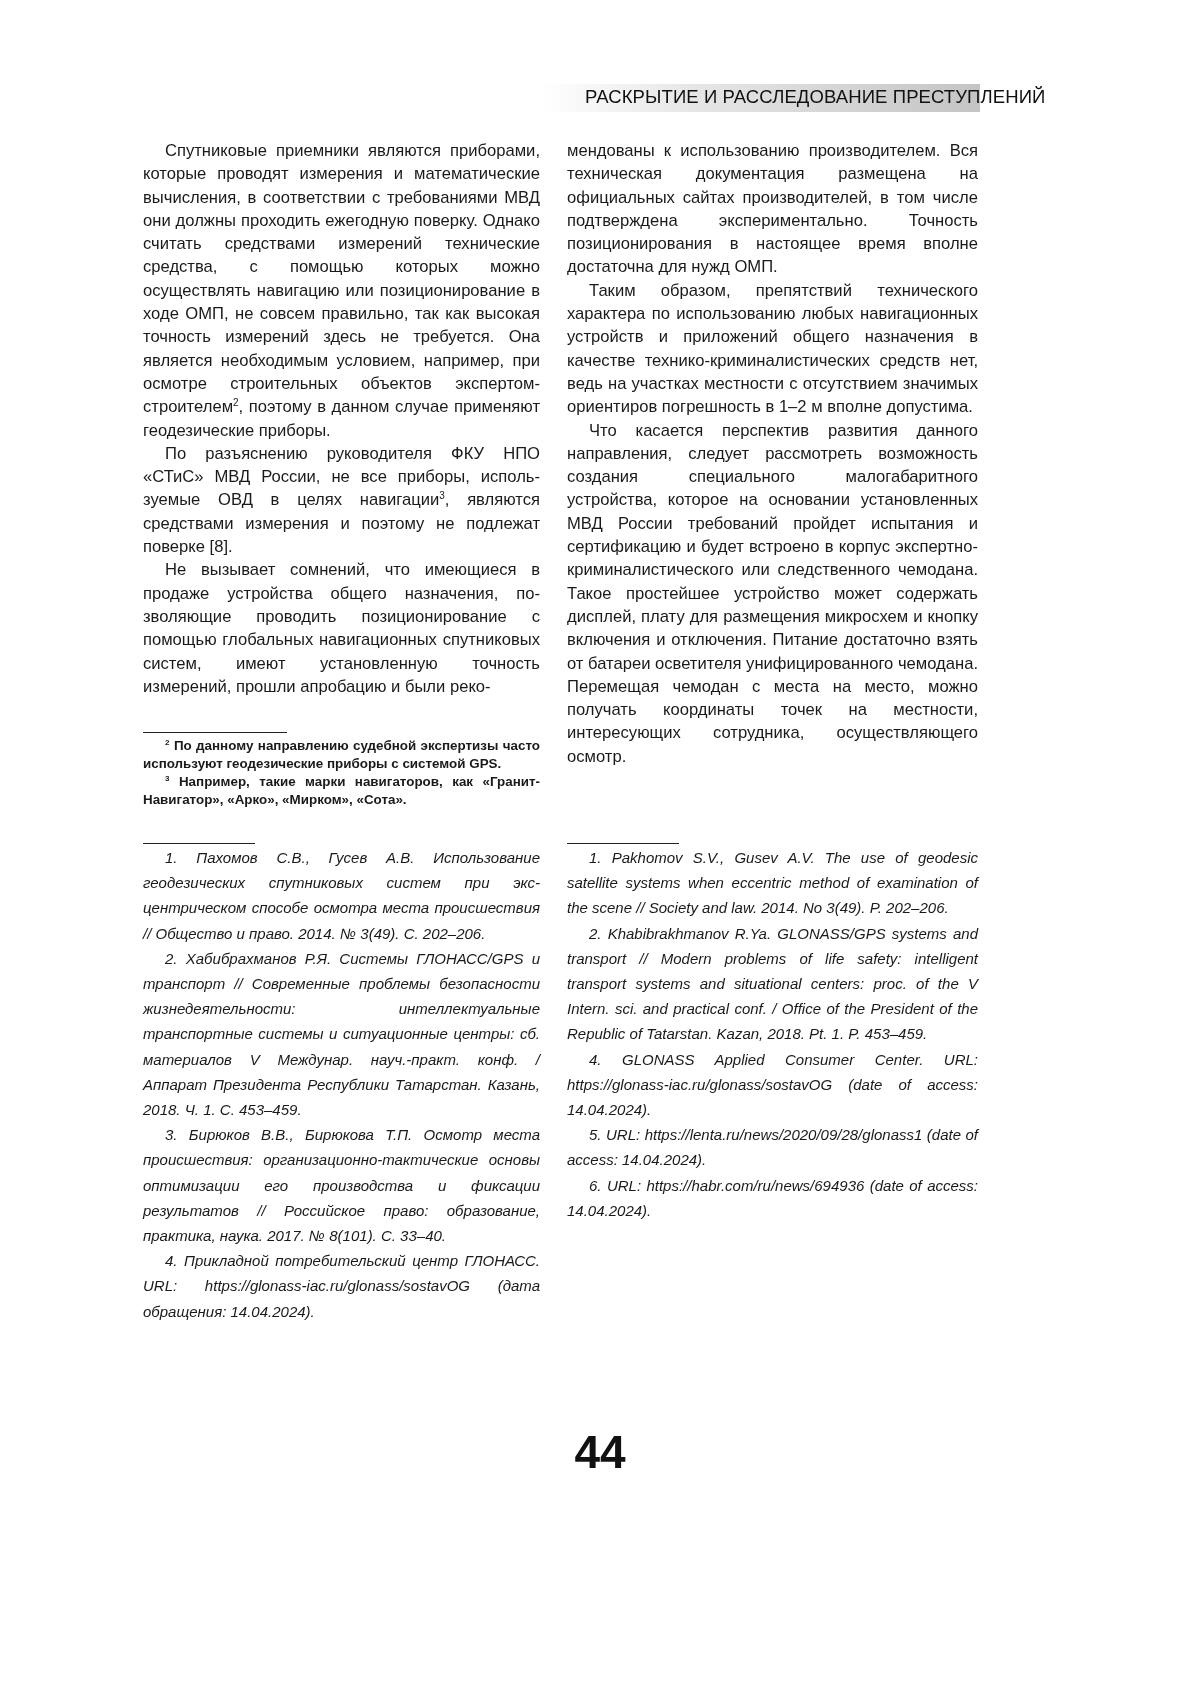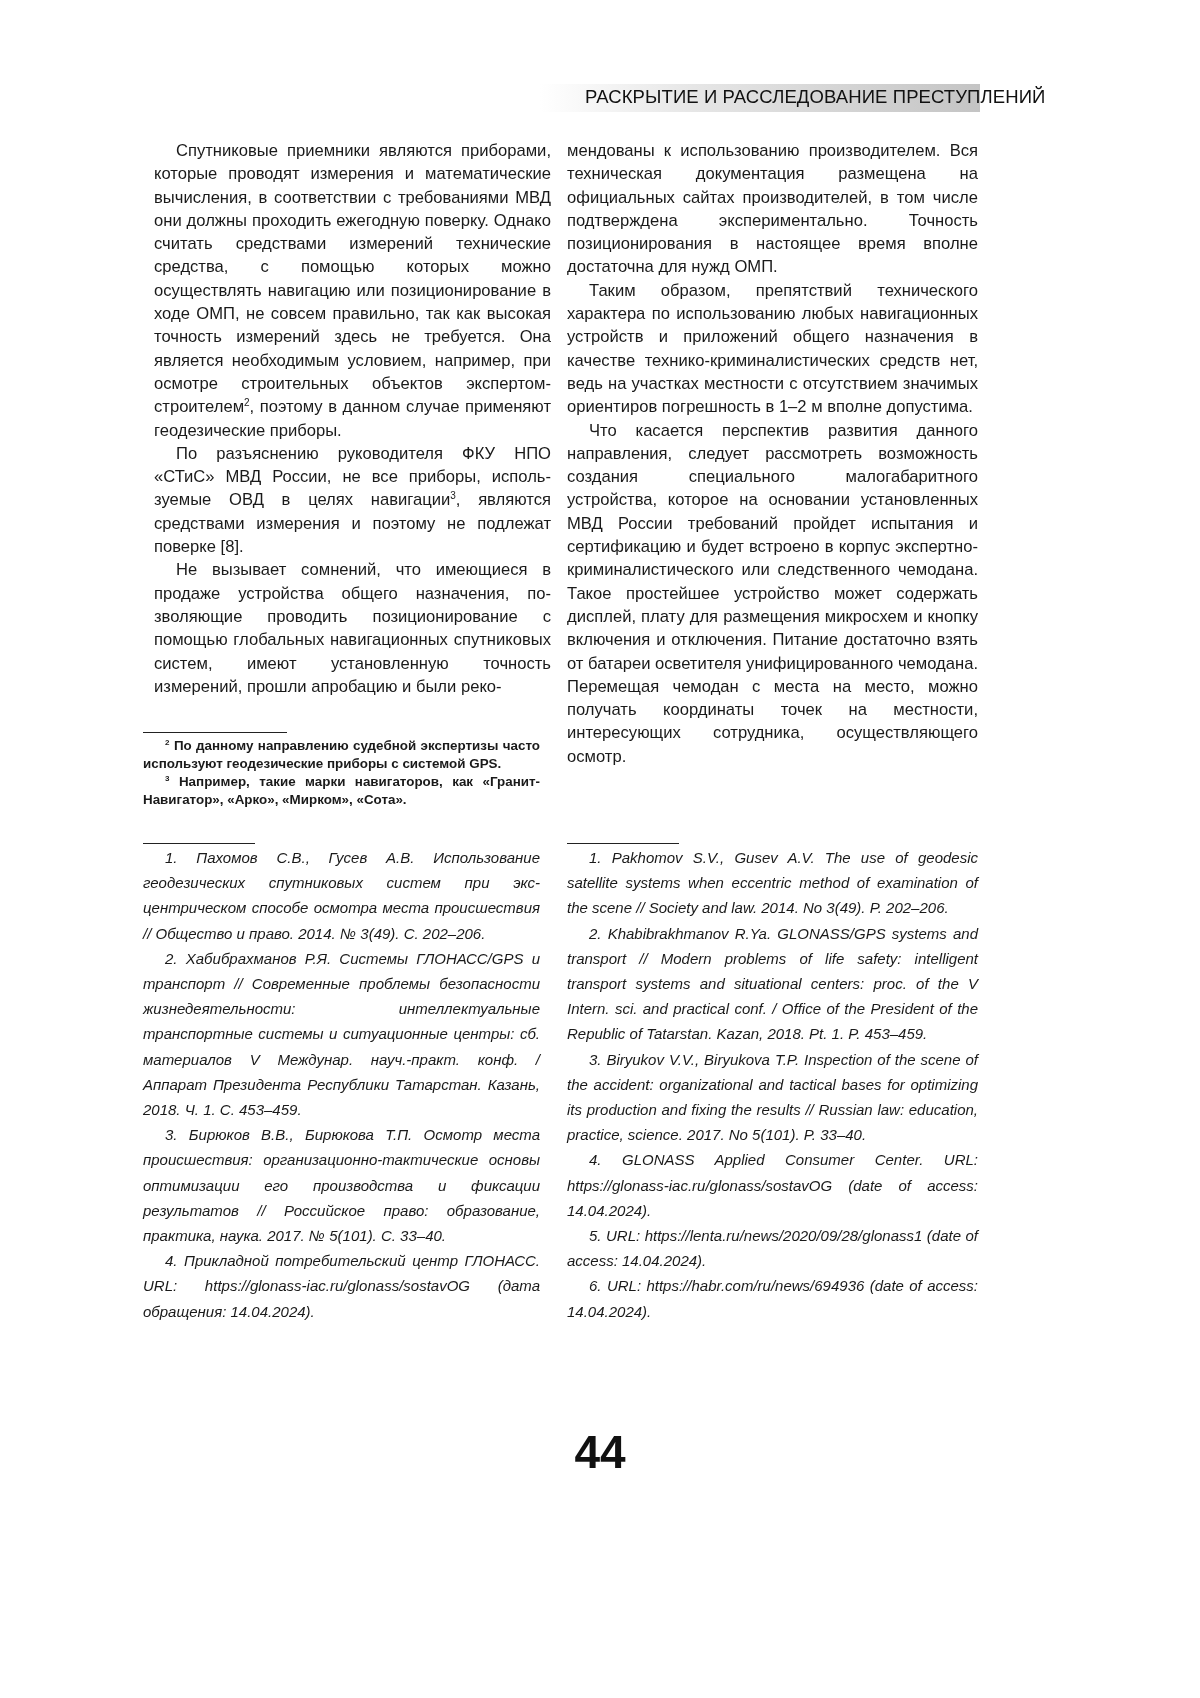--- a/index.html
+++ b/index.html
@@ -5,21 +5,21 @@
   html, body { margin: 0; padding: 0; background: #ffffff; }
   body { width: 1200px; height: 1698px; position: relative; overflow: hidden;
          font-family: "Liberation Sans", sans-serif; color: #1a1a1a; }
   .header-bar { position: absolute; top: 84px; left: 540px; width: 440px; height: 28px;
                 background: linear-gradient(to right, #ffffff 0%, #e6e6e6 35%, #c4c4c4 100%); }
   .header-title { position: absolute; top: 86px; left: 557px; font-size: 18.5px;
                   letter-spacing: 0.1px; color: #111; white-space: nowrap; margin-left: 28px; }
   .col { position: absolute; width: 397px; font-size: 16.6px; line-height: 23.3px;
          text-align: justify; hyphens: manual; }
   .col p { margin: 0; text-indent: 22px; }
-  .col-left { left: 154px; top: 139px; }
+  .col-left { left: 143px; top: 139px; }
   .col-right { left: 617px; top: 139px; width: 362px; }
   sup { font-size: 10px; line-height: 0; vertical-align: 6px; }
   .fn-rule { position: absolute; left: 143px; top: 795px; width: 144px; height: 1px; background: #222; }
   .footnotes { position: absolute; left: 143px; top: 800px; width: 397px; font-size: 13.4px;
                line-height: 18px; text-align: justify; font-weight: bold; }
   .footnotes p { margin: 0; text-indent: 22px; }
   .footnotes sup { font-size: 8px; vertical-align: 5px; }
   .ref-rule { position: absolute; top: 917px; width: 112px; height: 1px; background: #222; }
   .refs { position: absolute; top: 920px; font-size: 15px; line-height: 25.2px;
           font-style: italic; text-align: justify; }
@@ -50,27 +50,26 @@
 <div class="fn-rule" style="top:732px;"></div>
 <div class="footnotes" style="top:737px;">
   <p><sup>2</sup> <span>По данному направлению судебной экспертизы часто используют геодезические приборы с системой GPS.</span></p>
   <p><sup>3</sup> <span>Например, такие марки навигаторов, как «Гранит-Навигатор», «Арко», «Мирком», «Сота».</span></p>
 </div>
 
 <div class="ref-rule" style="left:143px;top:843px;"></div>
 <div class="refs refs-left" style="top:845px;">
   <p>1. Пахомов С.В., Гусев А.В. Использование геодезических спутниковых систем при экс­центрическом способе осмотра места проис­шествия // Общество и право. 2014. № 3(49). С. 202–206.</p>
   <p>2. Хабибрахманов Р.Я. Системы ГЛОНАСС/GPS и транспорт // Современные пробле­мы безопасности жизнедеятельности: ин­теллектуальные транспортные системы и ситуационные центры: сб. материалов V Междунар. науч.-практ. конф. / Аппарат Президента Республики Татарстан. Казань, 2018. Ч. 1. С. 453–459.</p>
-  <p>3. Бирюков В.В., Бирюкова Т.П. Осмотр места происшествия: организационно-так­тические основы оптимизации его производ­ства и фиксации результатов // Российское право: образование, практика, наука. 2017. № 5(101). С. 33–40.</p>
+  <p>3. Бирюков В.В., Бирюкова Т.П. Осмотр места происшествия: организационно-так­тические основы оптимизации его производ­ства и фиксации результатов // Российское право: образование, практика, наука. 2017. № 8(101). С. 33–40.</p>
   <p>4. Прикладной потребительский центр ГЛОНАСС. URL: https://glonass-iac.ru/glonass/sostavOG (дата обращения: 14.04.2024).</p>
 </div>
 
 <div class="ref-rule" style="left:567px;top:843px;"></div>
 <div class="refs refs-right" style="left:567px;width:411px;top:845px;">
   <p>1. Pakhomov S.V., Gusev A.V. The use of geodesic satellite systems when eccentric method of examination of the scene // Society and law. 2014. No 3(49). P. 202–206.</p>
   <p>2. Khabibrakhmanov R.Ya. GLONASS/GPS systems and transport // Modern problems of life safety: intelligent transport systems and situational centers: proc. of the V Intern. sci. and practical conf. / Office of the President of the Republic of Tatarstan. Kazan, 2018. Pt. 1. P. 453–459.</p>
-  <p>3. Biryukov V.V., Biryukova T.P. Inspection of the scene of the accident: organizational and tactical bases for optimizing its production and fixing the results // Russian law: education, practice, science. 2017. No 5(101). P. 33–40.</p>
   <p>4. GLONASS Applied Consumer Center. URL: https://glonass-iac.ru/glonass/sostavOG (date of access: 14.04.2024).</p>
   <p>5. URL: https://lenta.ru/news/2020/09/28/glonass1 (date of access: 14.04.2024).</p>
   <p>6. URL: https://habr.com/ru/news/694936 (date of access: 14.04.2024).</p>
 </div>
 
 <div class="page-number" style="top:1425px;">44</div>
 
 </body></html>

